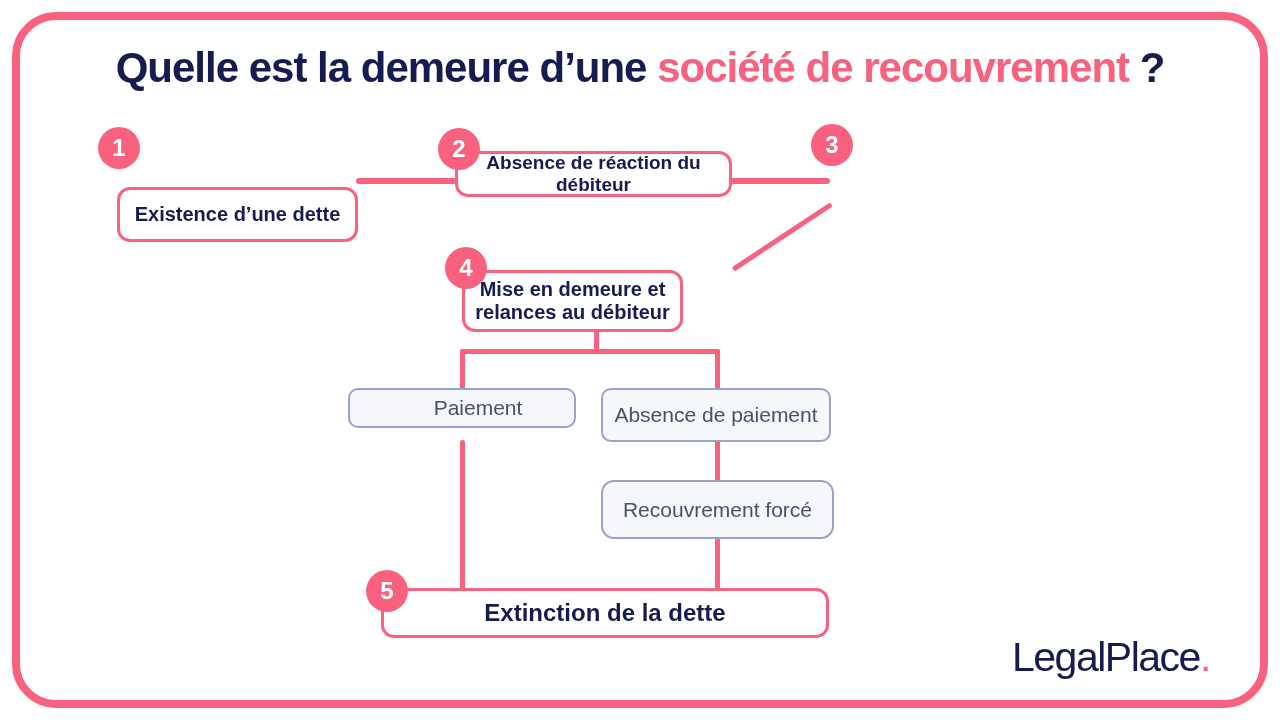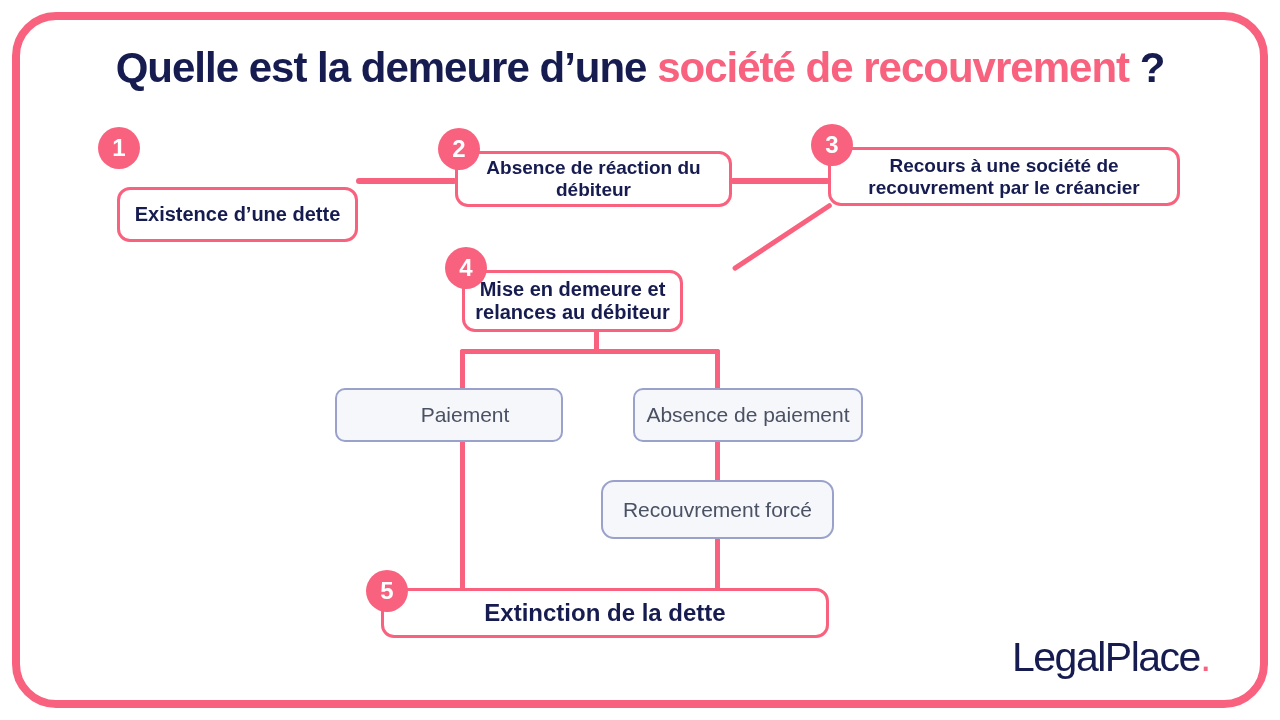--- a/index.html
+++ b/index.html
@@ -44,33 +44,33 @@
   .line{position:absolute;background:var(--pink);border-radius:3px;}
   .step-box{z-index:2;}
   .logo{
     position:absolute;left:1012px;top:634px;font-size:41px;font-weight:normal;
     letter-spacing:-1.5px;color:var(--navy);
   }
   .logo .dot{color:var(--pink);}
 
   
   #box1{left:117px;top:150px;width:241px;height:55px;font-size:20px;margin-top:37px;}
-  #box2{left:455px;top:151px;width:277px;height:56px;font-size:19px;}
+  #box2{left:455px;top:151px;width:277px;height:46px;font-size:19px;}
   #box3{left:828px;top:147px;width:352px;height:59px;font-size:19px;}
   #box4{left:462px;top:270px;width:221px;height:62px;font-size:20px;}
   #box5{left:381px;top:588px;width:448px;height:50px;font-size:24px;}
   
   #badge1{left:98px;top:127px;}
   #badge2{left:438px;top:128px;}
   #badge3{left:811px;top:124px;}
   #badge4{left:445px;top:247px;}
   #badge5{left:366px;top:570px;}
   
-  #outPaiement{left:335px;top:388px;width:228px;height:54px;padding-left:32px;}
-  #outAbsence{left:601px;top:388px;width:230px;height:54px;margin-left:32px;}
+  #outPaiement{left:348px;top:388px;width:228px;height:40px;padding-left:32px;}
+  #outAbsence{left:601px;top:388px;width:230px;height:54px;}
   #outForce{left:601px;top:480px;width:233px;height:59px;border-radius:13px;}
   
   #l-h1{left:356px;top:178px;width:101px;height:6px;}
   #l-h2{left:730px;top:178px;width:100px;height:6px;}
   #l-diag{left:733px;top:267px;width:118px;height:5px;transform-origin:0 50%;transform:rotate(-33.5deg);}
   #l-stem4{left:594px;top:330px;width:5px;height:23px;}
   #l-hbar{left:460px;top:349px;width:260px;height:5px;}
   #l-stubL{left:460px;top:349px;width:5px;height:41px;}
   #l-stubR{left:715px;top:349px;width:5px;height:41px;}
   #l-vPay{left:460px;top:440px;width:5px;height:150px;}
@@ -96,21 +96,20 @@
   <div class="line" id="l-vPay"></div>
   <div class="line" id="l-vAbs"></div>
   <div class="line" id="l-vForce"></div>
 
   <div class="step-box" id="box1">Existence d’une dette</div>
   <div class="badge" id="badge1">1</div>
 
   <div class="step-box" id="box2">Absence de réaction du débiteur</div>
   <div class="badge" id="badge2">2</div>
 
-  <div class="step-box" id="box3">Recours à une société de recouvrement par le créancier</div>
   <div class="badge" id="badge3">3</div>
 
   <div class="step-box" id="box4">Mise en demeure et relances au débiteur</div>
   <div class="badge" id="badge4">4</div>
 
   <div class="step-box" id="box5">Extinction de la dette</div>
   <div class="badge" id="badge5">5</div>
 
   <div class="gray-box" id="outPaiement">Paiement</div>
   <div class="gray-box" id="outAbsence">Absence de paiement</div>

